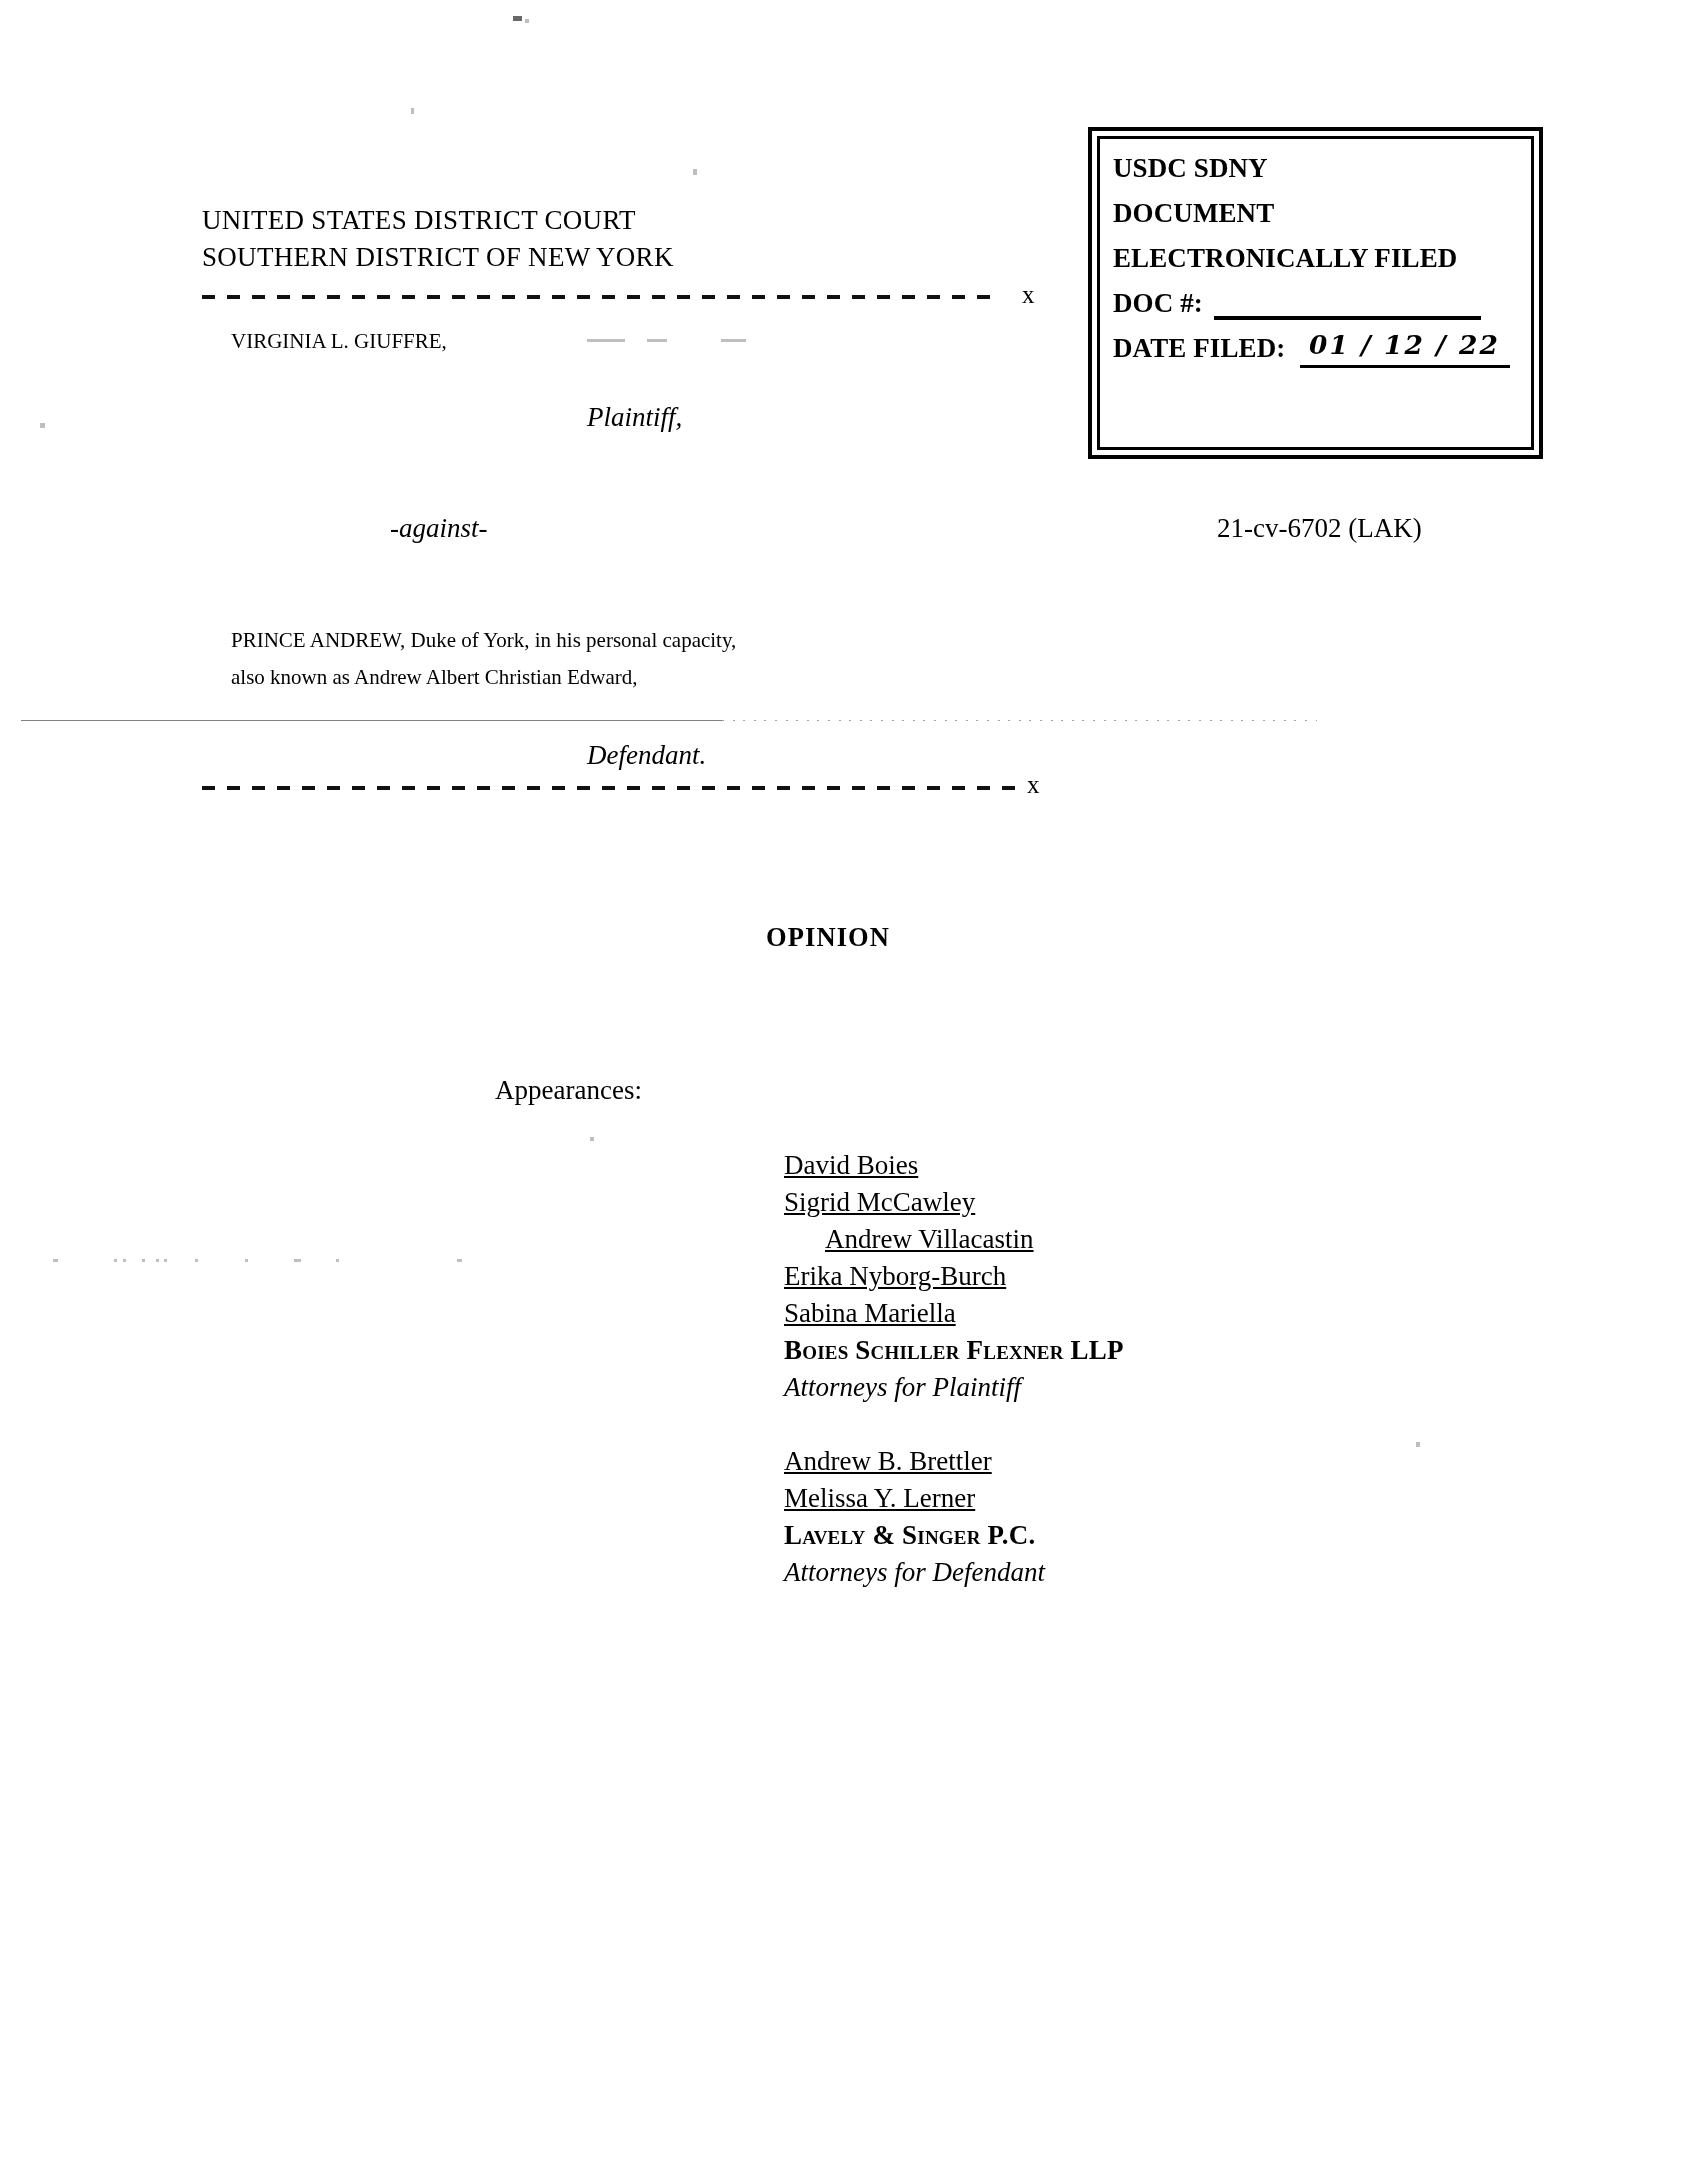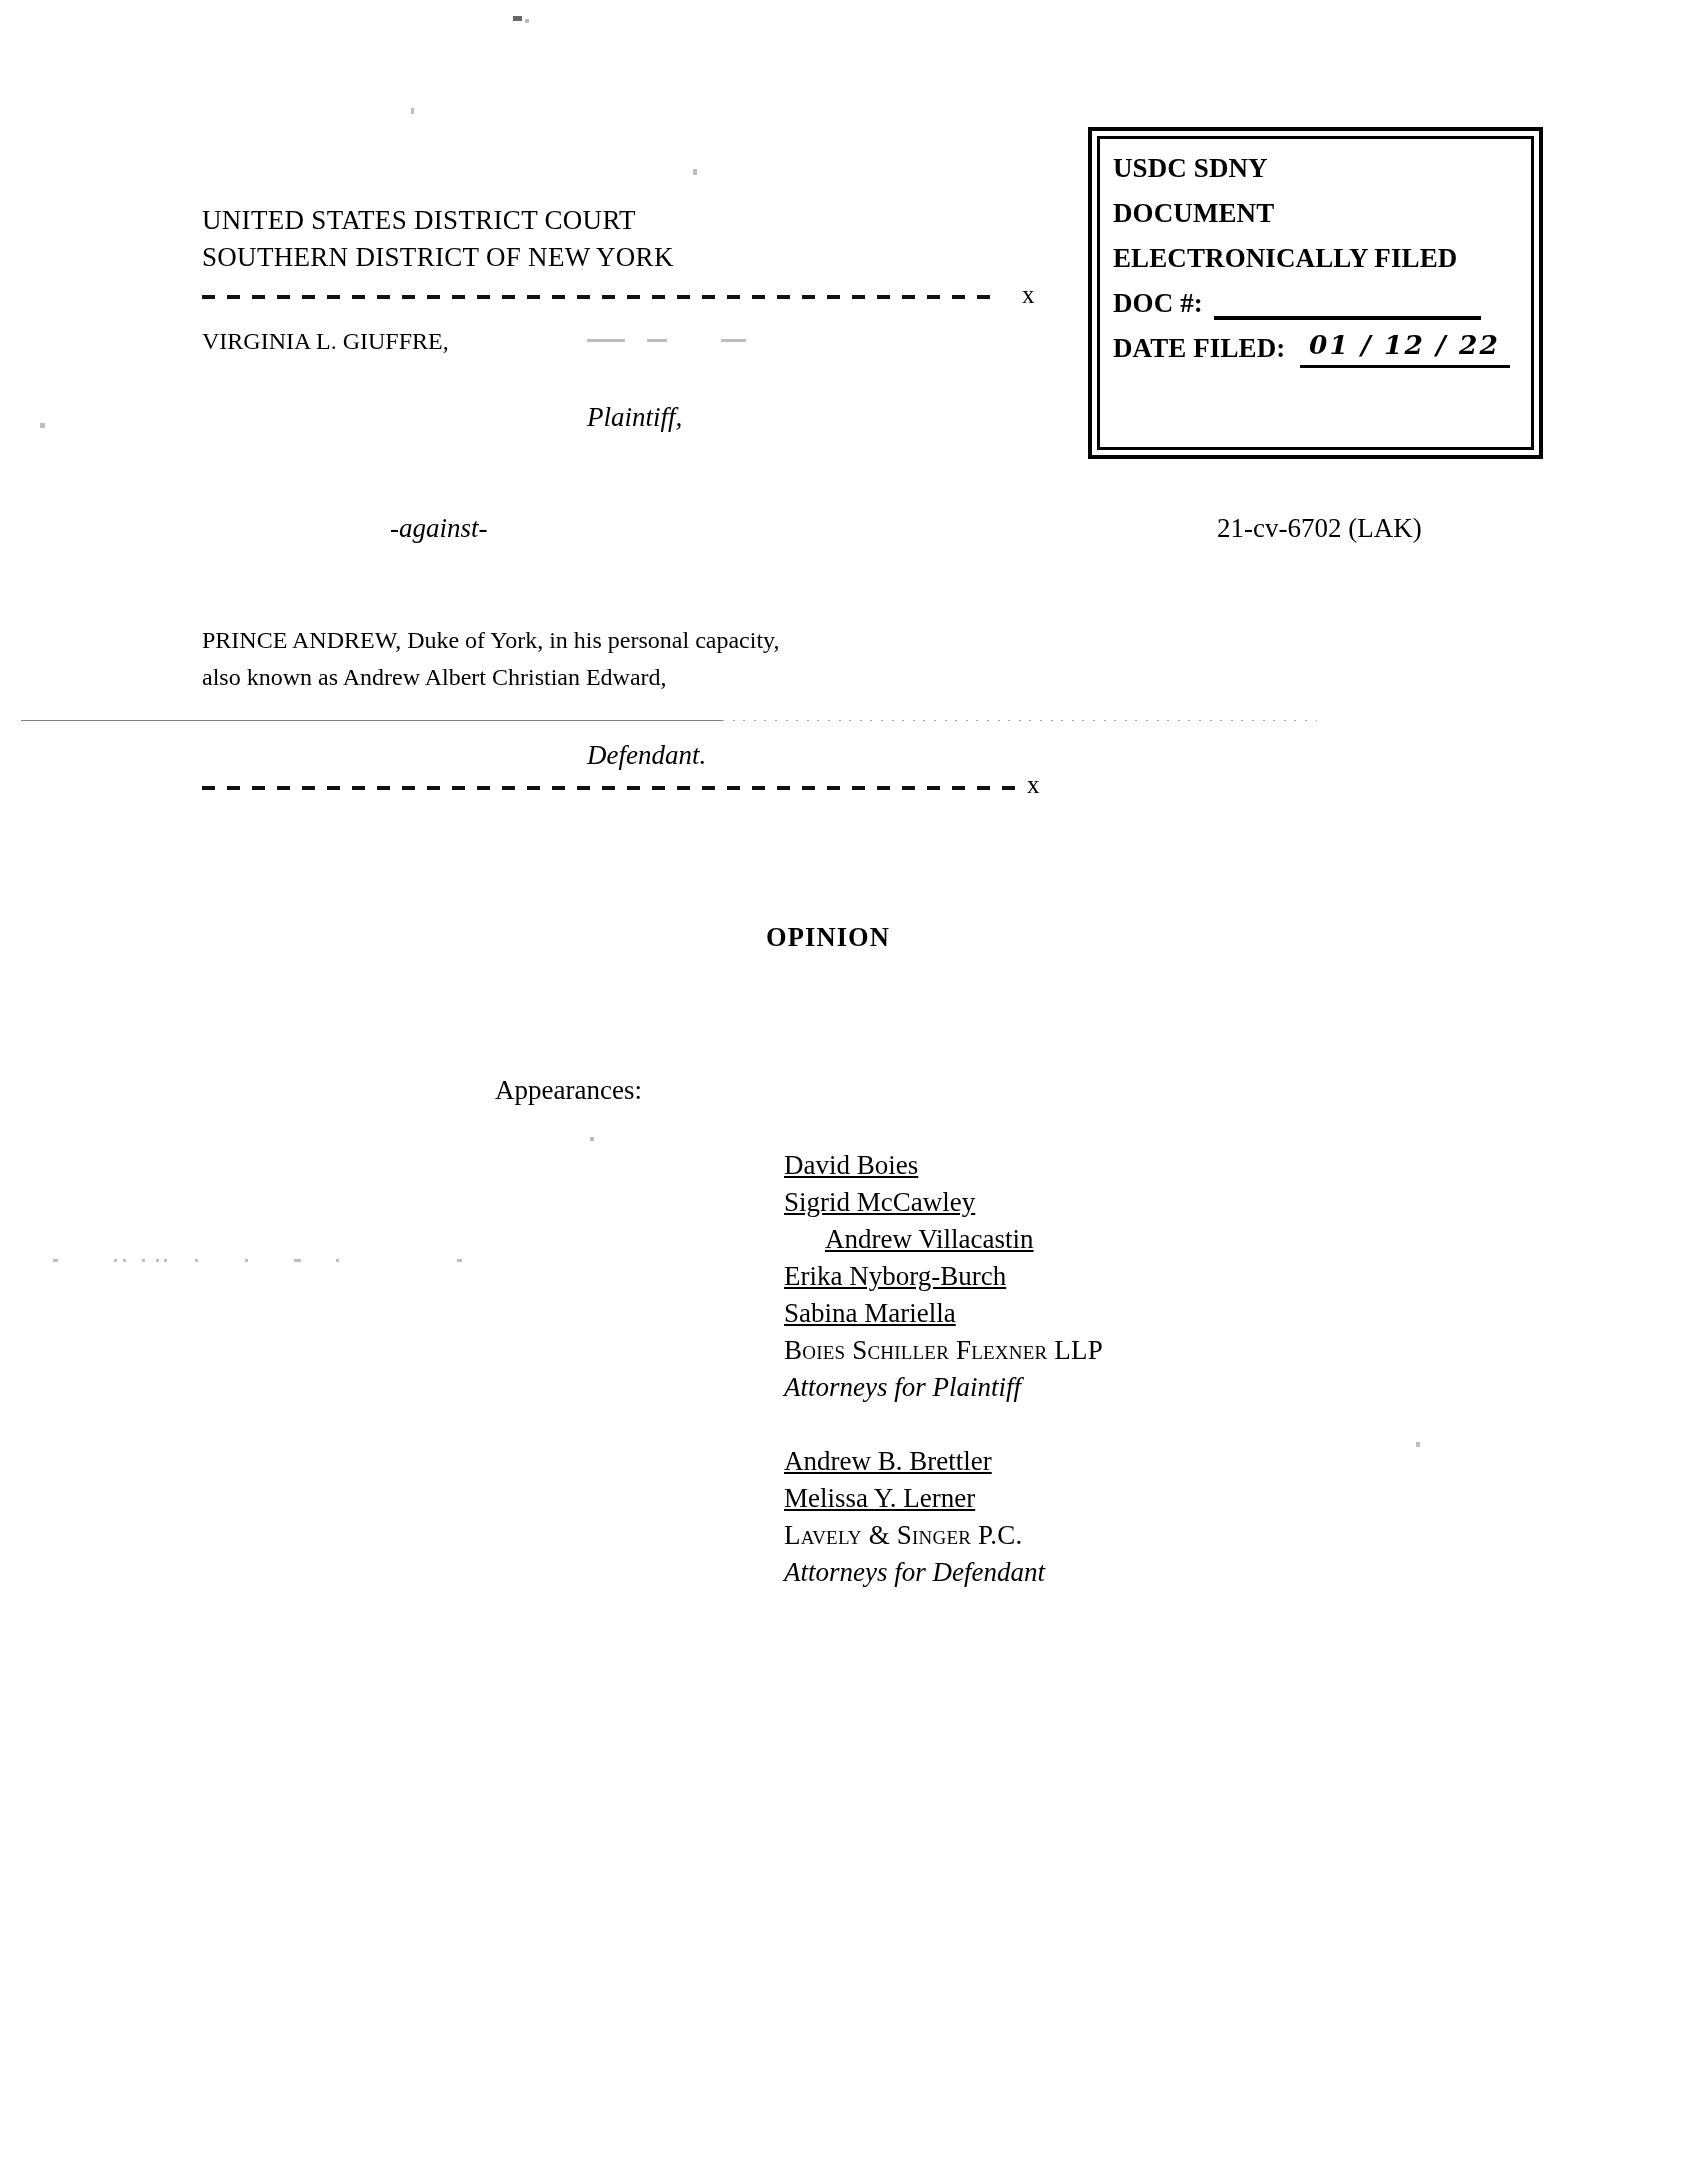--- a/index.html
+++ b/index.html
@@ -25,22 +25,23 @@
   
   .abs { position: absolute; white-space: pre; }
 
   
   .court-line {
     font-size: 27px;
     line-height: 37px;
     letter-spacing: 0.3px;
   }
   .party-line {
-    font-size: 24px;
-    line-height: 37px;
+    font-size: 21px;
+    line-height: 37px;
+    margin-left: 29px;
   }
   .role-line {
     font-size: 27px;
     font-style: italic;
   }
   .caseno {
     font-size: 27px;
   }
   .opinion-title {
     font-size: 26.5px;
@@ -53,20 +54,21 @@
   .atty-name {
     font-size: 27px;
     line-height: 37px;
     text-decoration: underline;
   }
   .firm-name {
     font-size: 27px;
     line-height: 37px;
     font-variant: small-caps;
     letter-spacing: 0.2px;
+    font-weight: bold;
   }
   .atty-role {
     font-size: 27px;
     line-height: 37px;
     font-style: italic;
   }
 
   
   .dash-rule {
     position: absolute;

